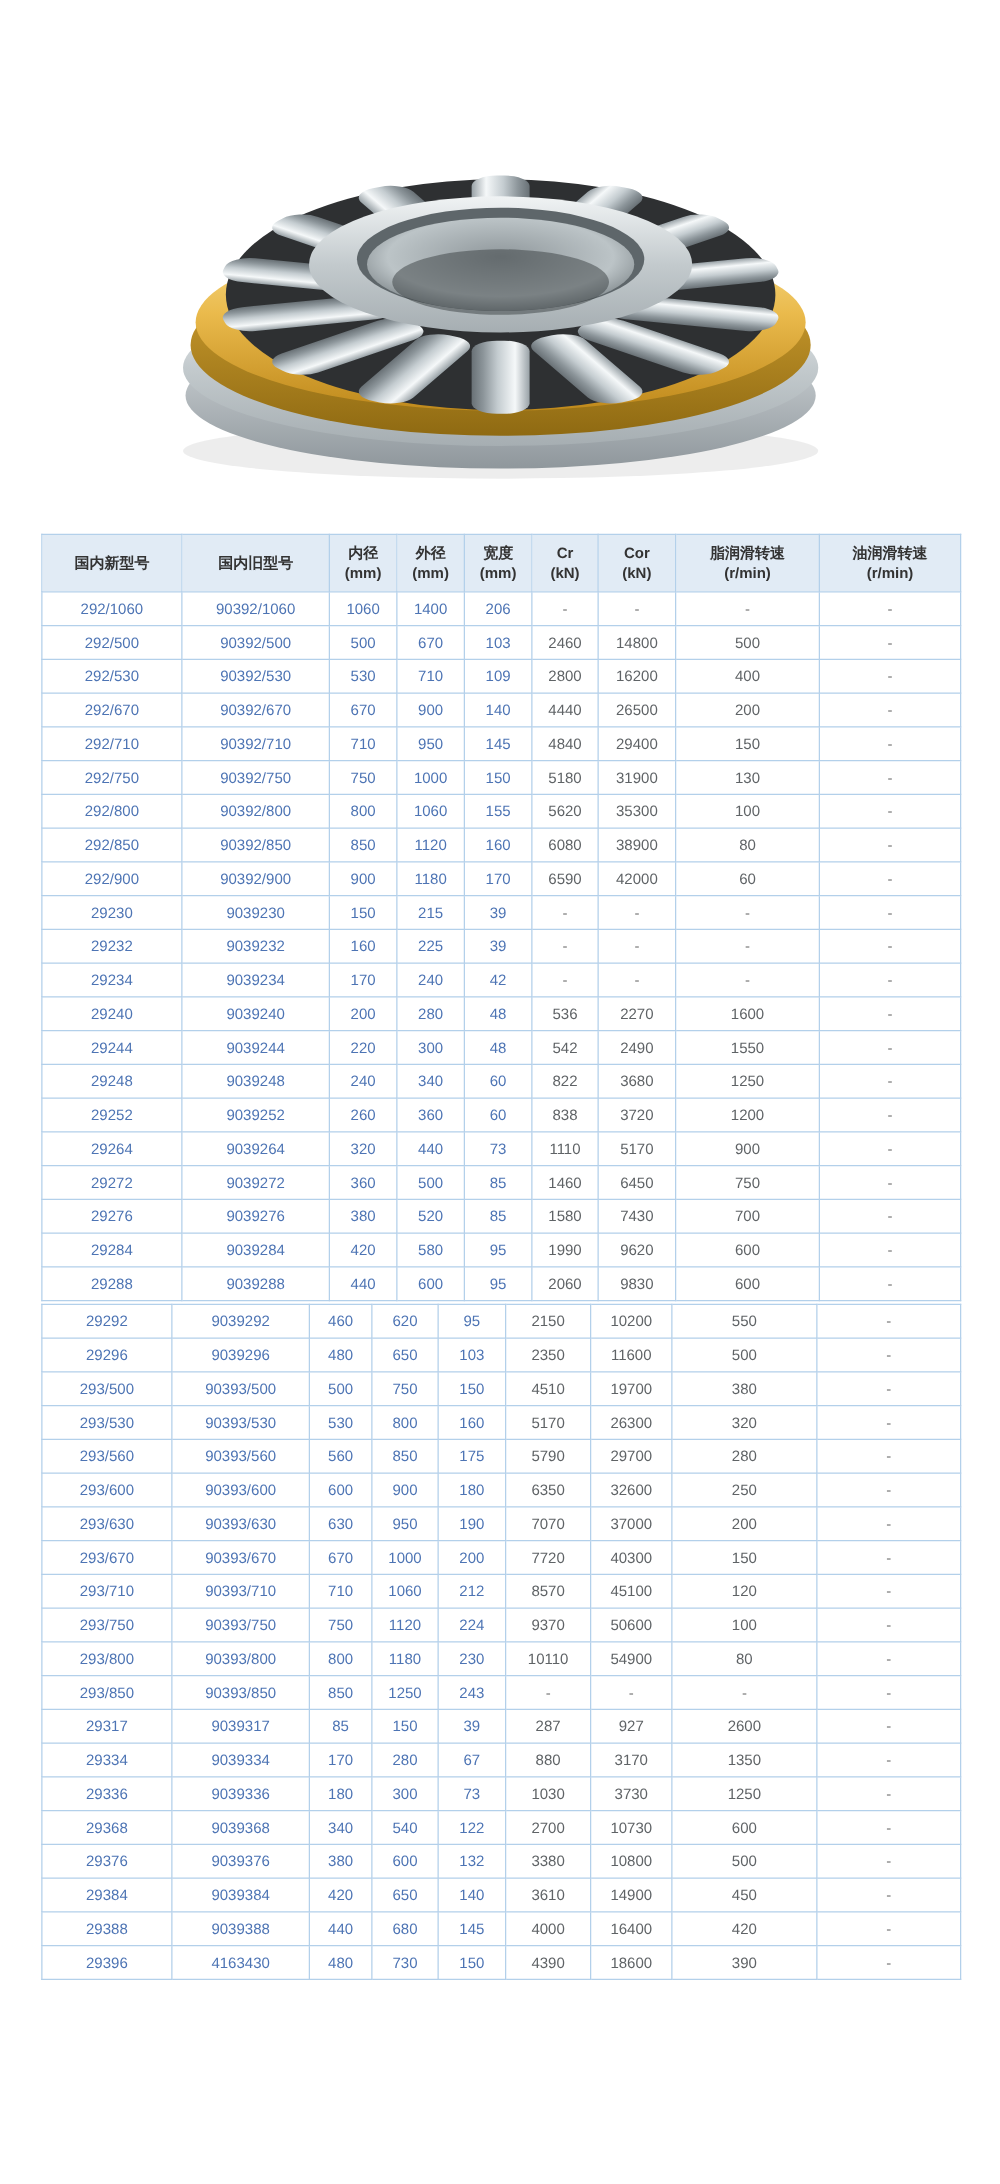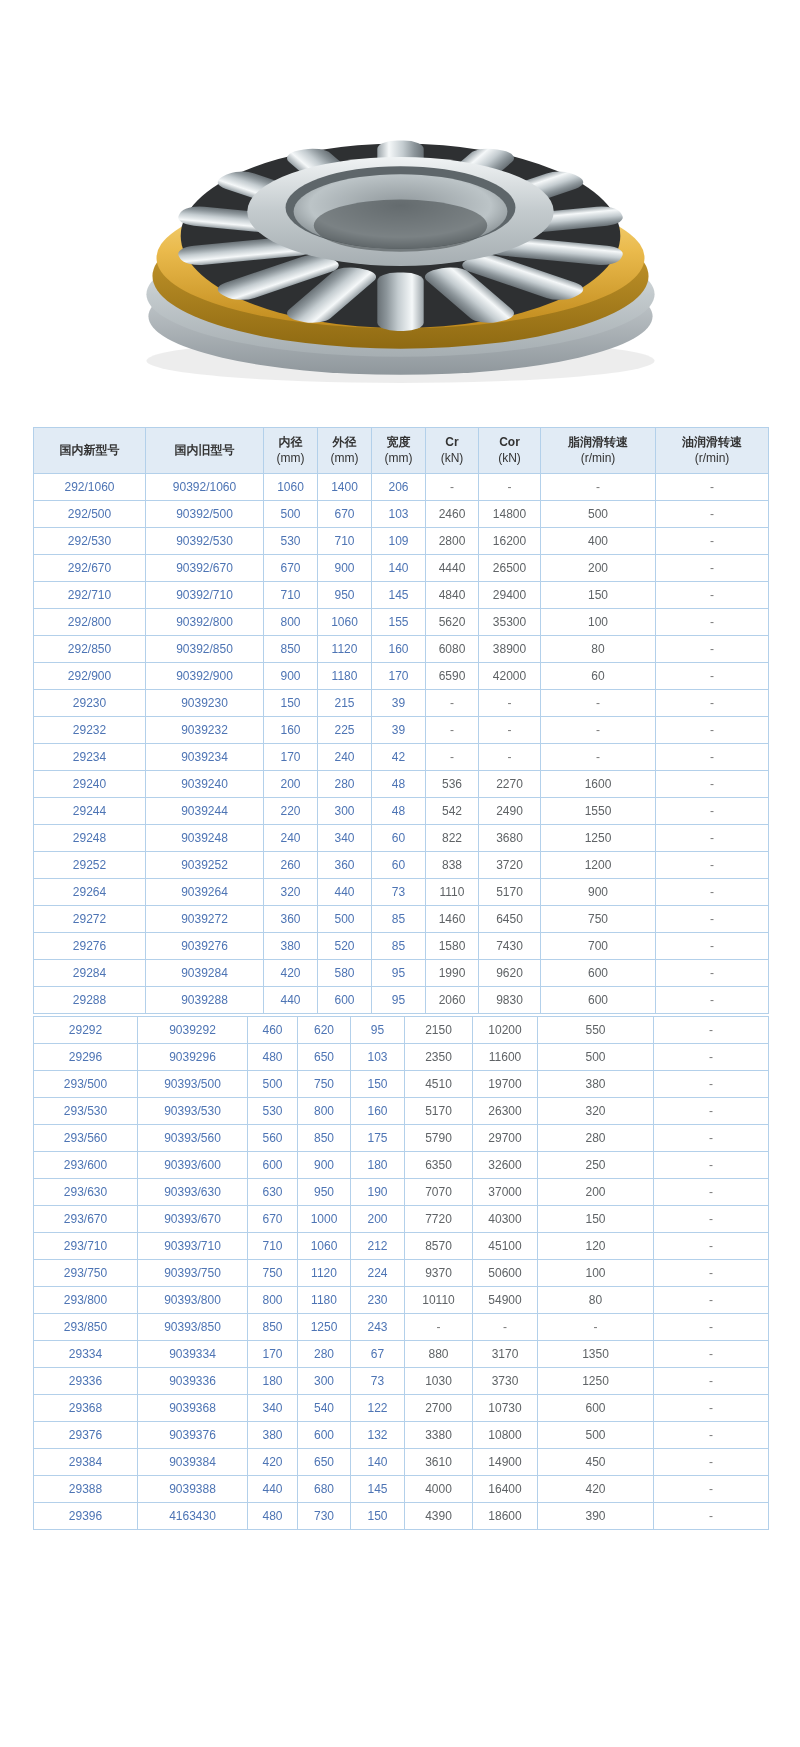--- a/index.html
+++ b/index.html
@@ -22,21 +22,21 @@
   }
   .spec th{
     height:45px;background:#e1ebf5;color:#333333;
     font-size:12px;font-weight:bold;line-height:1.3;
   }
   .spec td{height:26px;font-size:12px;}
   td.blue{color:#4d74b4;}
   td.gray{color:#5f6366;}
   td.dash{color:#7a7a7a;}
   #table2{margin-top:2px;}
-  .hsub{font-weight:normal;}
+  .hsub{font-weight:bold;}
 </style>
 </head>
 <body>
 
 <div class="hero">
   <svg width="585" height="365" viewBox="0 0 580 362" aria-hidden="true">
     <defs>
       <linearGradient id="goldTop" x1="0" y1="0" x2="0" y2="1">
         <stop offset="0" stop-color="#f8de8e"></stop>
         <stop offset="0.45" stop-color="#eaba4c"></stop>
@@ -234,20 +234,31 @@
         <td class="blue">90392/710</td>
         <td class="blue">710</td>
         <td class="blue">950</td>
         <td class="blue">145</td>
         <td class="gray">4840</td>
         <td class="gray">29400</td>
         <td class="gray">150</td>
         <td class="dash">-</td>
       </tr>
       <tr>
+        <td class="blue">292/750</td>
+        <td class="blue">90392/750</td>
+        <td class="blue">750</td>
+        <td class="blue">1000</td>
+        <td class="blue">150</td>
+        <td class="gray">5180</td>
+        <td class="gray">31900</td>
+        <td class="gray">130</td>
+        <td class="dash">-</td>
+      </tr>
+      <tr>
         <td class="blue">292/800</td>
         <td class="blue">90392/800</td>
         <td class="blue">800</td>
         <td class="blue">1060</td>
         <td class="blue">155</td>
         <td class="gray">5620</td>
         <td class="gray">35300</td>
         <td class="gray">100</td>
         <td class="dash">-</td>
       </tr>
@@ -547,20 +558,31 @@
         <td class="blue">90393/850</td>
         <td class="blue">850</td>
         <td class="blue">1250</td>
         <td class="blue">243</td>
         <td class="dash">-</td>
         <td class="dash">-</td>
         <td class="dash">-</td>
         <td class="dash">-</td>
       </tr>
       <tr>
+        <td class="blue">29317</td>
+        <td class="blue">9039317</td>
+        <td class="blue">85</td>
+        <td class="blue">150</td>
+        <td class="blue">39</td>
+        <td class="gray">287</td>
+        <td class="gray">927</td>
+        <td class="gray">2600</td>
+        <td class="dash">-</td>
+      </tr>
+      <tr>
         <td class="blue">29334</td>
         <td class="blue">9039334</td>
         <td class="blue">170</td>
         <td class="blue">280</td>
         <td class="blue">67</td>
         <td class="gray">880</td>
         <td class="gray">3170</td>
         <td class="gray">1350</td>
         <td class="dash">-</td>
       </tr>

